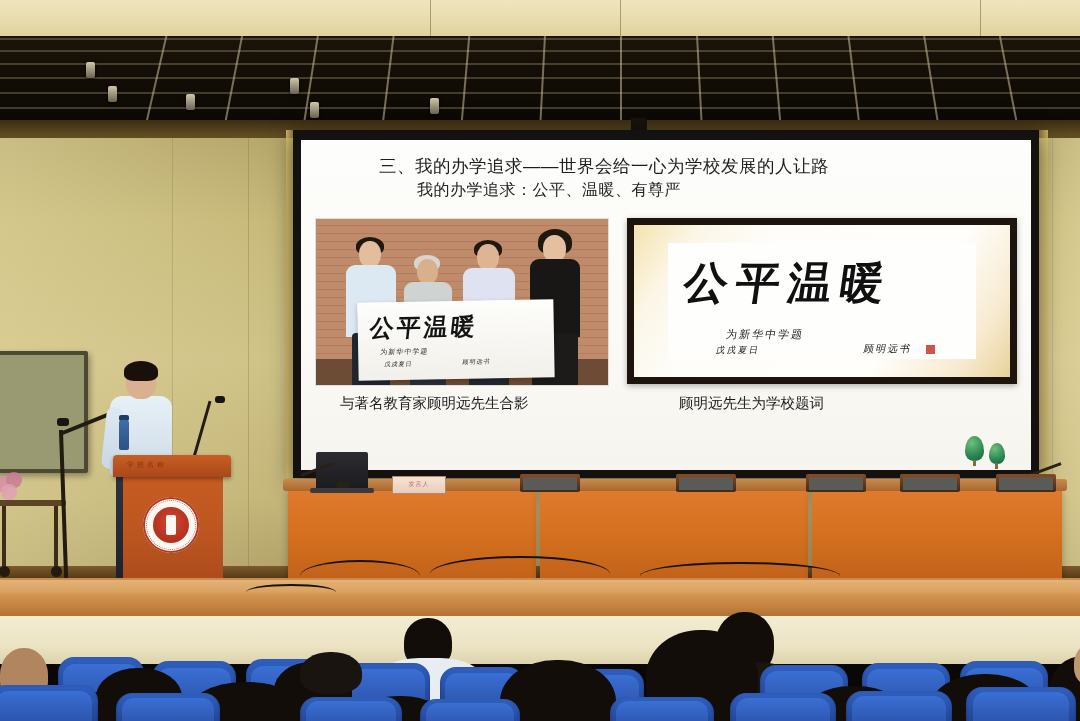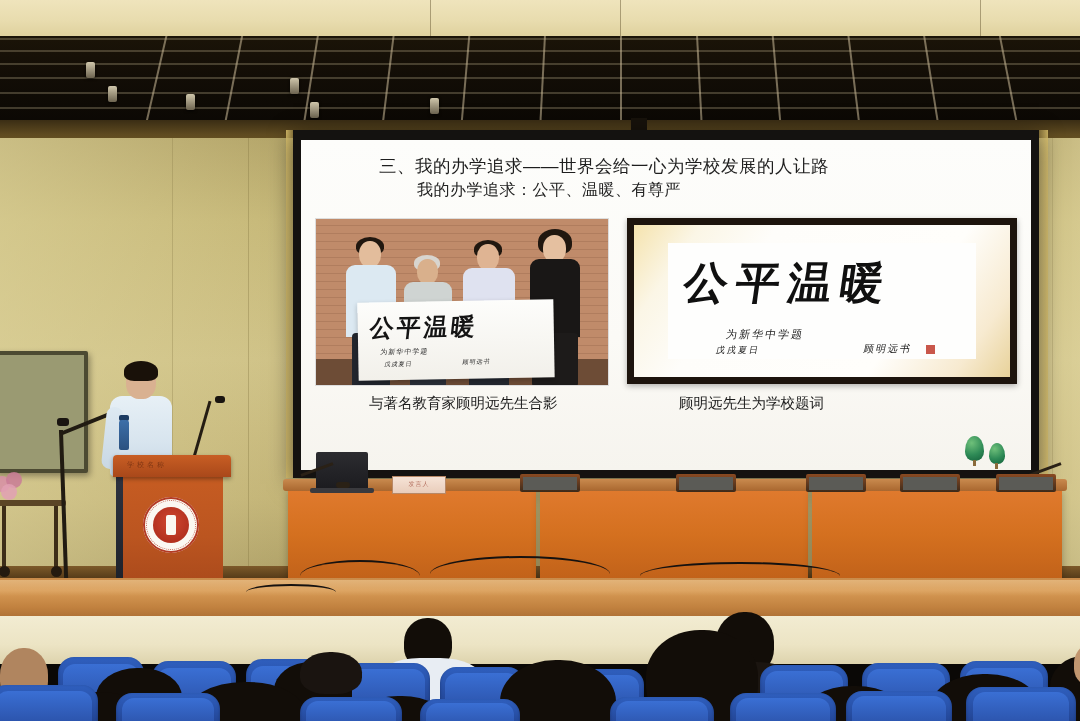--- a/index.html
+++ b/index.html
@@ -198,21 +198,21 @@
     position:absolute;left:196px;top:99px;font-size:10px;color:#1c1c1c;
     font-family:"DejaVu Serif",serif;letter-spacing:2px;transform:skewX(-12deg);
   }
   .calli-seal{
     position:absolute;left:258px;top:102px;width:9px;height:9px;background:#c0392b;opacity:.85;
   }
 
   .cap{
     position:absolute;top:254px;font-size:14.5px;color:#1c1c1c;white-space:nowrap;
   }
-  .cap.l{left:68px;}
+  .cap.l{left:39px;}
   .cap.r{left:378px;}
 
   .trees{position:absolute;right:18px;bottom:4px;width:48px;height:34px;}
   .tree{position:absolute;bottom:5px;}
   .tree .crown{
     width:19px;height:25px;border-radius:52% 52% 46% 46%/62% 62% 38% 38%;
     background:radial-gradient(circle at 35% 28%,#6fc07a,#2e8a56 55%,#14603b 100%);
   }
   .tree .trunk{position:absolute;left:8px;bottom:-5px;width:3px;height:6px;background:#8a6a3a;}
 

